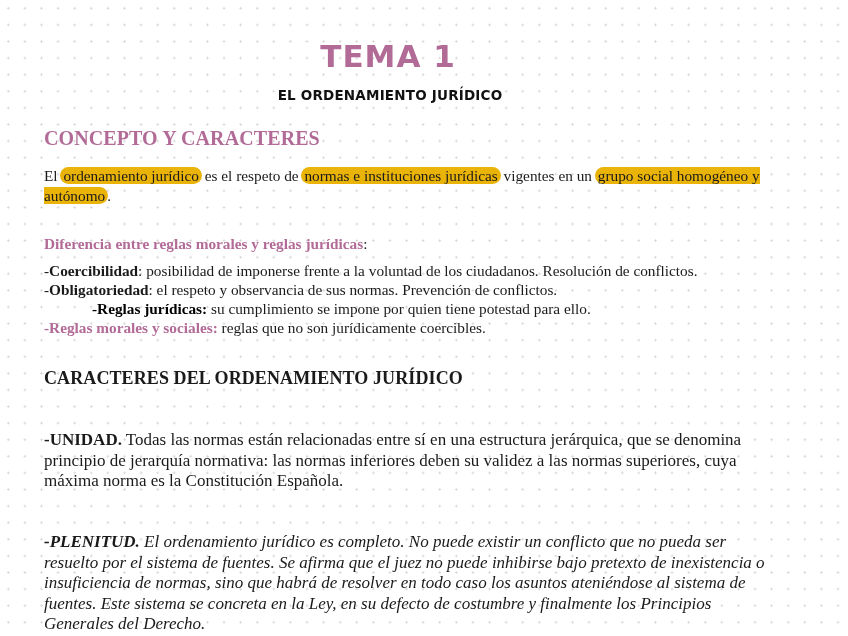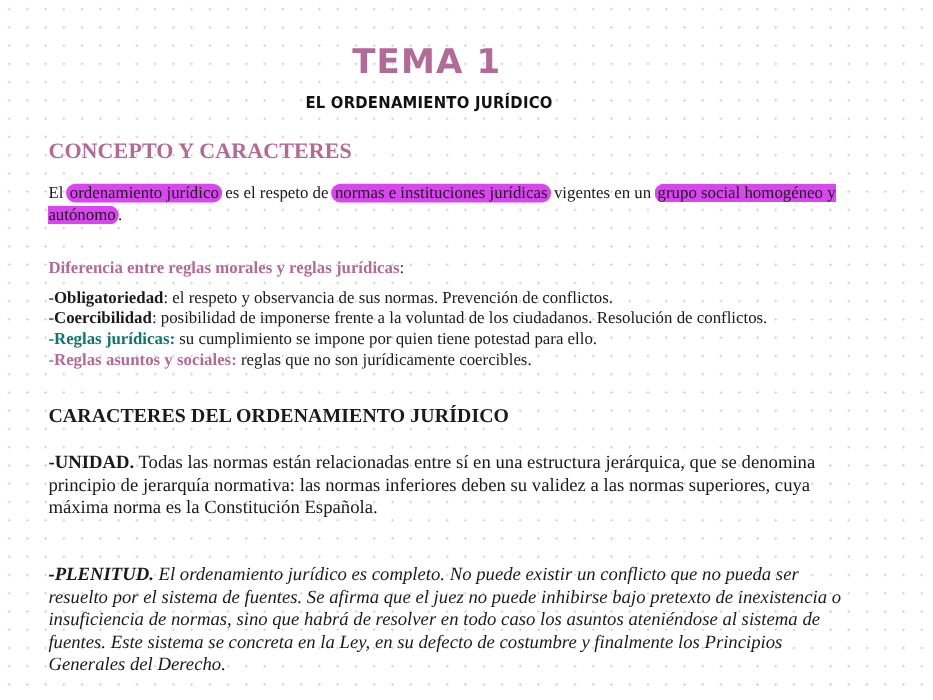--- a/index.html
+++ b/index.html
@@ -18,55 +18,55 @@
     font-family:"DejaVu Sans", sans-serif; font-weight:bold;
     font-size:31px; letter-spacing:1px; transform:translateX(-36px);
   }
   .subtitle {
     left:0; width:848px; text-align:center; top:86px;
     font-family:"DejaVu Sans", sans-serif; font-weight:bold;
     font-size:13.5px; letter-spacing:0.2px; color:#111; transform:translateX(-34px) scaleY(1.1);
   }
   .section-head { left:44px; top:127px; font-size:20px; font-weight:bold; letter-spacing:0.1px; }
   .para { left:44px; width:740px; font-size:15.3px; line-height:19.5px; }
-  .hl { background:#d946ef; border-radius:10px; padding:0 3px; margin:14px -1px; }
+  .hl { background:#eab308; border-radius:10px; padding:0 3px; margin:14px -1px; }
   .sub-head { font-weight:bold; font-size:15.3px; }
   .list { left:44px; top:261px; font-size:15.3px; line-height:19px; }
   .big-head { left:44px; top:368px; font-size:18px; font-weight:bold; letter-spacing:0.1px;text-align:center; }
-  .big-para { left:44px; width:740px; font-size:17px; line-height:20.5px; }
+  .big-para { left:44px; width:740px; font-size:17px; line-height:20.5px;margin-top:20px; }
   b { font-weight:bold; }
 </style>
 </head>
 <body>
 
 <div class="abs title" style="color:#b26a96;">TEMA 1</div>
 <div class="abs subtitle">EL ORDENAMIENTO JURÍDICO</div>
 
 <div class="abs section-head" style="color:#b26a96;">CONCEPTO Y CARACTERES</div>
 
 <div class="abs para" style="top:166px;">
   <span>El </span><span class="hl">ordenamiento jurídico</span><span> es el respeto de </span><span class="hl">normas e instituciones jurídicas</span><span> vigentes en un </span><span class="hl">grupo social homogéneo y autónomo</span><span>.</span>
 </div>
 
 <div class="abs para" style="top:222px;margin-top:12px;">
   <span class="sub-head" style="color:#b26a96;">Diferencia entre reglas morales y reglas jurídicas</span><span>:</span>
 </div>
 
 <div class="abs list">
   <div>
+    <span>-</span><b>Coercibilidad</b><span>:</span><span> posibilidad de imponerse frente a la voluntad de los ciudadanos. Resolución de conflictos.</span>
+  </div>
+  <div>
     <span>-</span><b>Obligatoriedad</b><span>:</span><span> el respeto y observancia de sus normas. Prevención de conflictos.</span>
   </div>
   <div>
-    <span>-</span><b>Coercibilidad</b><span>:</span><span> posibilidad de imponerse frente a la voluntad de los ciudadanos. Resolución de conflictos.</span>
+    <b style="color:#000000;margin-left:48px;">-Reglas jurídicas:</b><span> su cumplimiento se impone por quien tiene potestad para ello.</span>
   </div>
   <div>
-    <b style="color:#0f766e;">-Reglas jurídicas:</b><span> su cumplimiento se impone por quien tiene potestad para ello.</span>
-  </div>
-  <div>
-    <b style="color:#b26a96;">-Reglas asuntos y sociales:</b><span> reglas que no son jurídicamente coercibles.</span>
+    <b style="color:#b26a96;">-Reglas morales y sociales:</b><span> reglas que no son jurídicamente coercibles.</span>
   </div>
 </div>
 
 <div class="abs big-head">CARACTERES DEL ORDENAMIENTO JURÍDICO</div>
 
 <div class="abs big-para" style="top:410px;">
   <b>-UNIDAD.</b><span> Todas las normas están relacionadas entre sí en una estructura jerárquica, que se denomina principio de jerarquía normativa: las normas inferiores deben su validez a las normas superiores, cuya máxima norma es la Constitución Española.</span>
 </div>
 
 <div class="abs big-para" style="top:512px;font-style:italic;">

